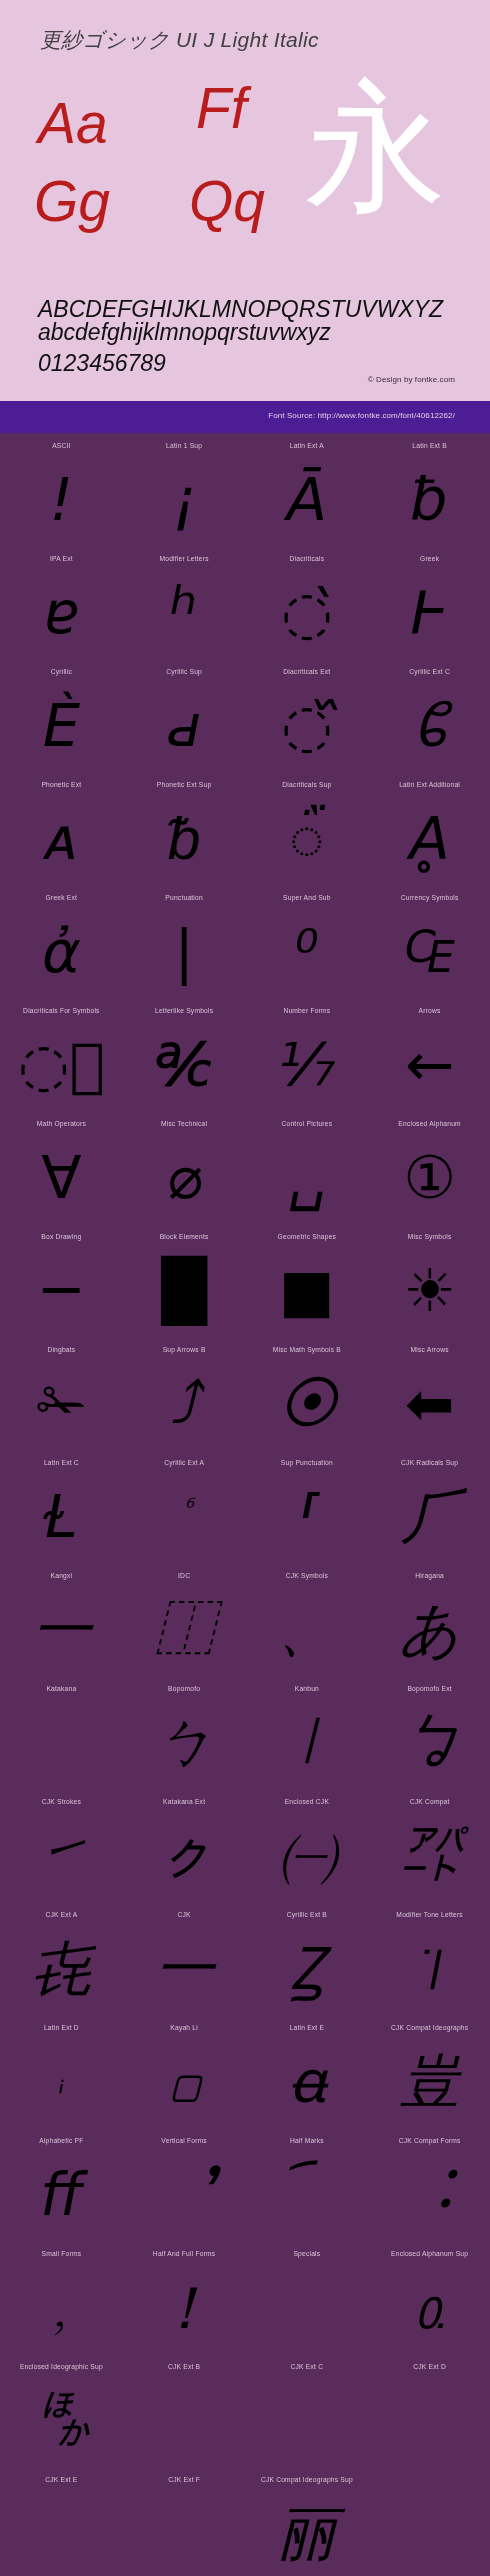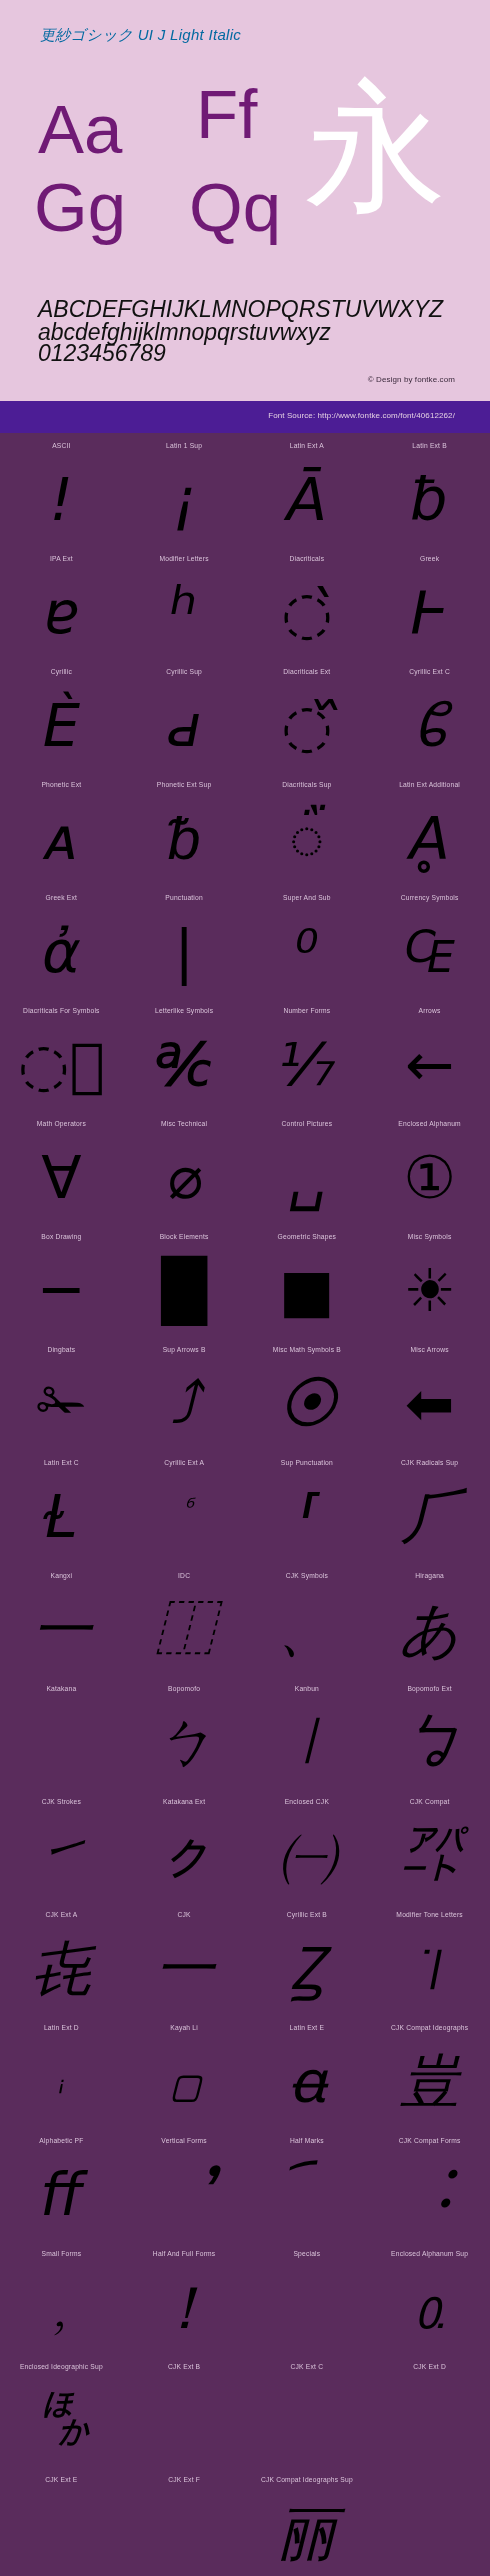--- a/index.html
+++ b/index.html
@@ -14,33 +14,33 @@
   .header {
     position:relative;
     width:491px; height:401px;
     background:#e6c6de;
     overflow:hidden;
   }
   .font-title {
     position:absolute; left:40px; top:26px;
     font-family:"Liberation Sans", sans-serif;
     font-style:italic; font-weight:300;
-    font-size:15px; letter-spacing:0.3px;
-    color:#0369a1; white-space:nowrap;
+    font-size:21px; letter-spacing:0.3px;
+    color:#404040; white-space:nowrap;
   }
 
   .bigsamples {
     position:absolute; left:0; top:66px;
     width:491px; height:196px;
   }
   .glyphcell {
     position:absolute;
     font-family:"Liberation Sans", sans-serif;
-    font-weight:300;
-    font-size:69px; color:#701a75;
+    font-style:italic; font-weight:300;
+    font-size:57px; color:#b91c1c;
     line-height:1;
   }
   .g-aa { left:38px;  top:29px; }
   .g-ff { left:196px; top:13.5px; }
   .g-gg { left:34px;  top:107px; }
   .g-qq { left:189px; top:107px; }
   .g-cjk {
     position:absolute; left:305px; top:11px;
     font-size:141px; line-height:1;
     font-family:"DejaVu Sans", sans-serif;
@@ -49,21 +49,21 @@
 
   .alpharow {
     position:absolute; left:38px;
     font-family:"Liberation Sans", sans-serif;
     font-style:italic; font-weight:300;
     color:#111; letter-spacing:0px;
     white-space:nowrap;
   }
   .alpha-upper { top:296px; font-size:23px; }
   .alpha-lower { top:319px; font-size:23px; }
-  .alpha-digit { top:340px; font-size:23px; }
+  .alpha-digit { top:350px; font-size:23px; }
 
   .credit {
     position:absolute; right:36px; top:375px;
     font-size:8px; color:#3b2a3c;
     font-family:"Liberation Sans", sans-serif;
     letter-spacing:0.1px;
     padding-left:42px;
   }
 
   

